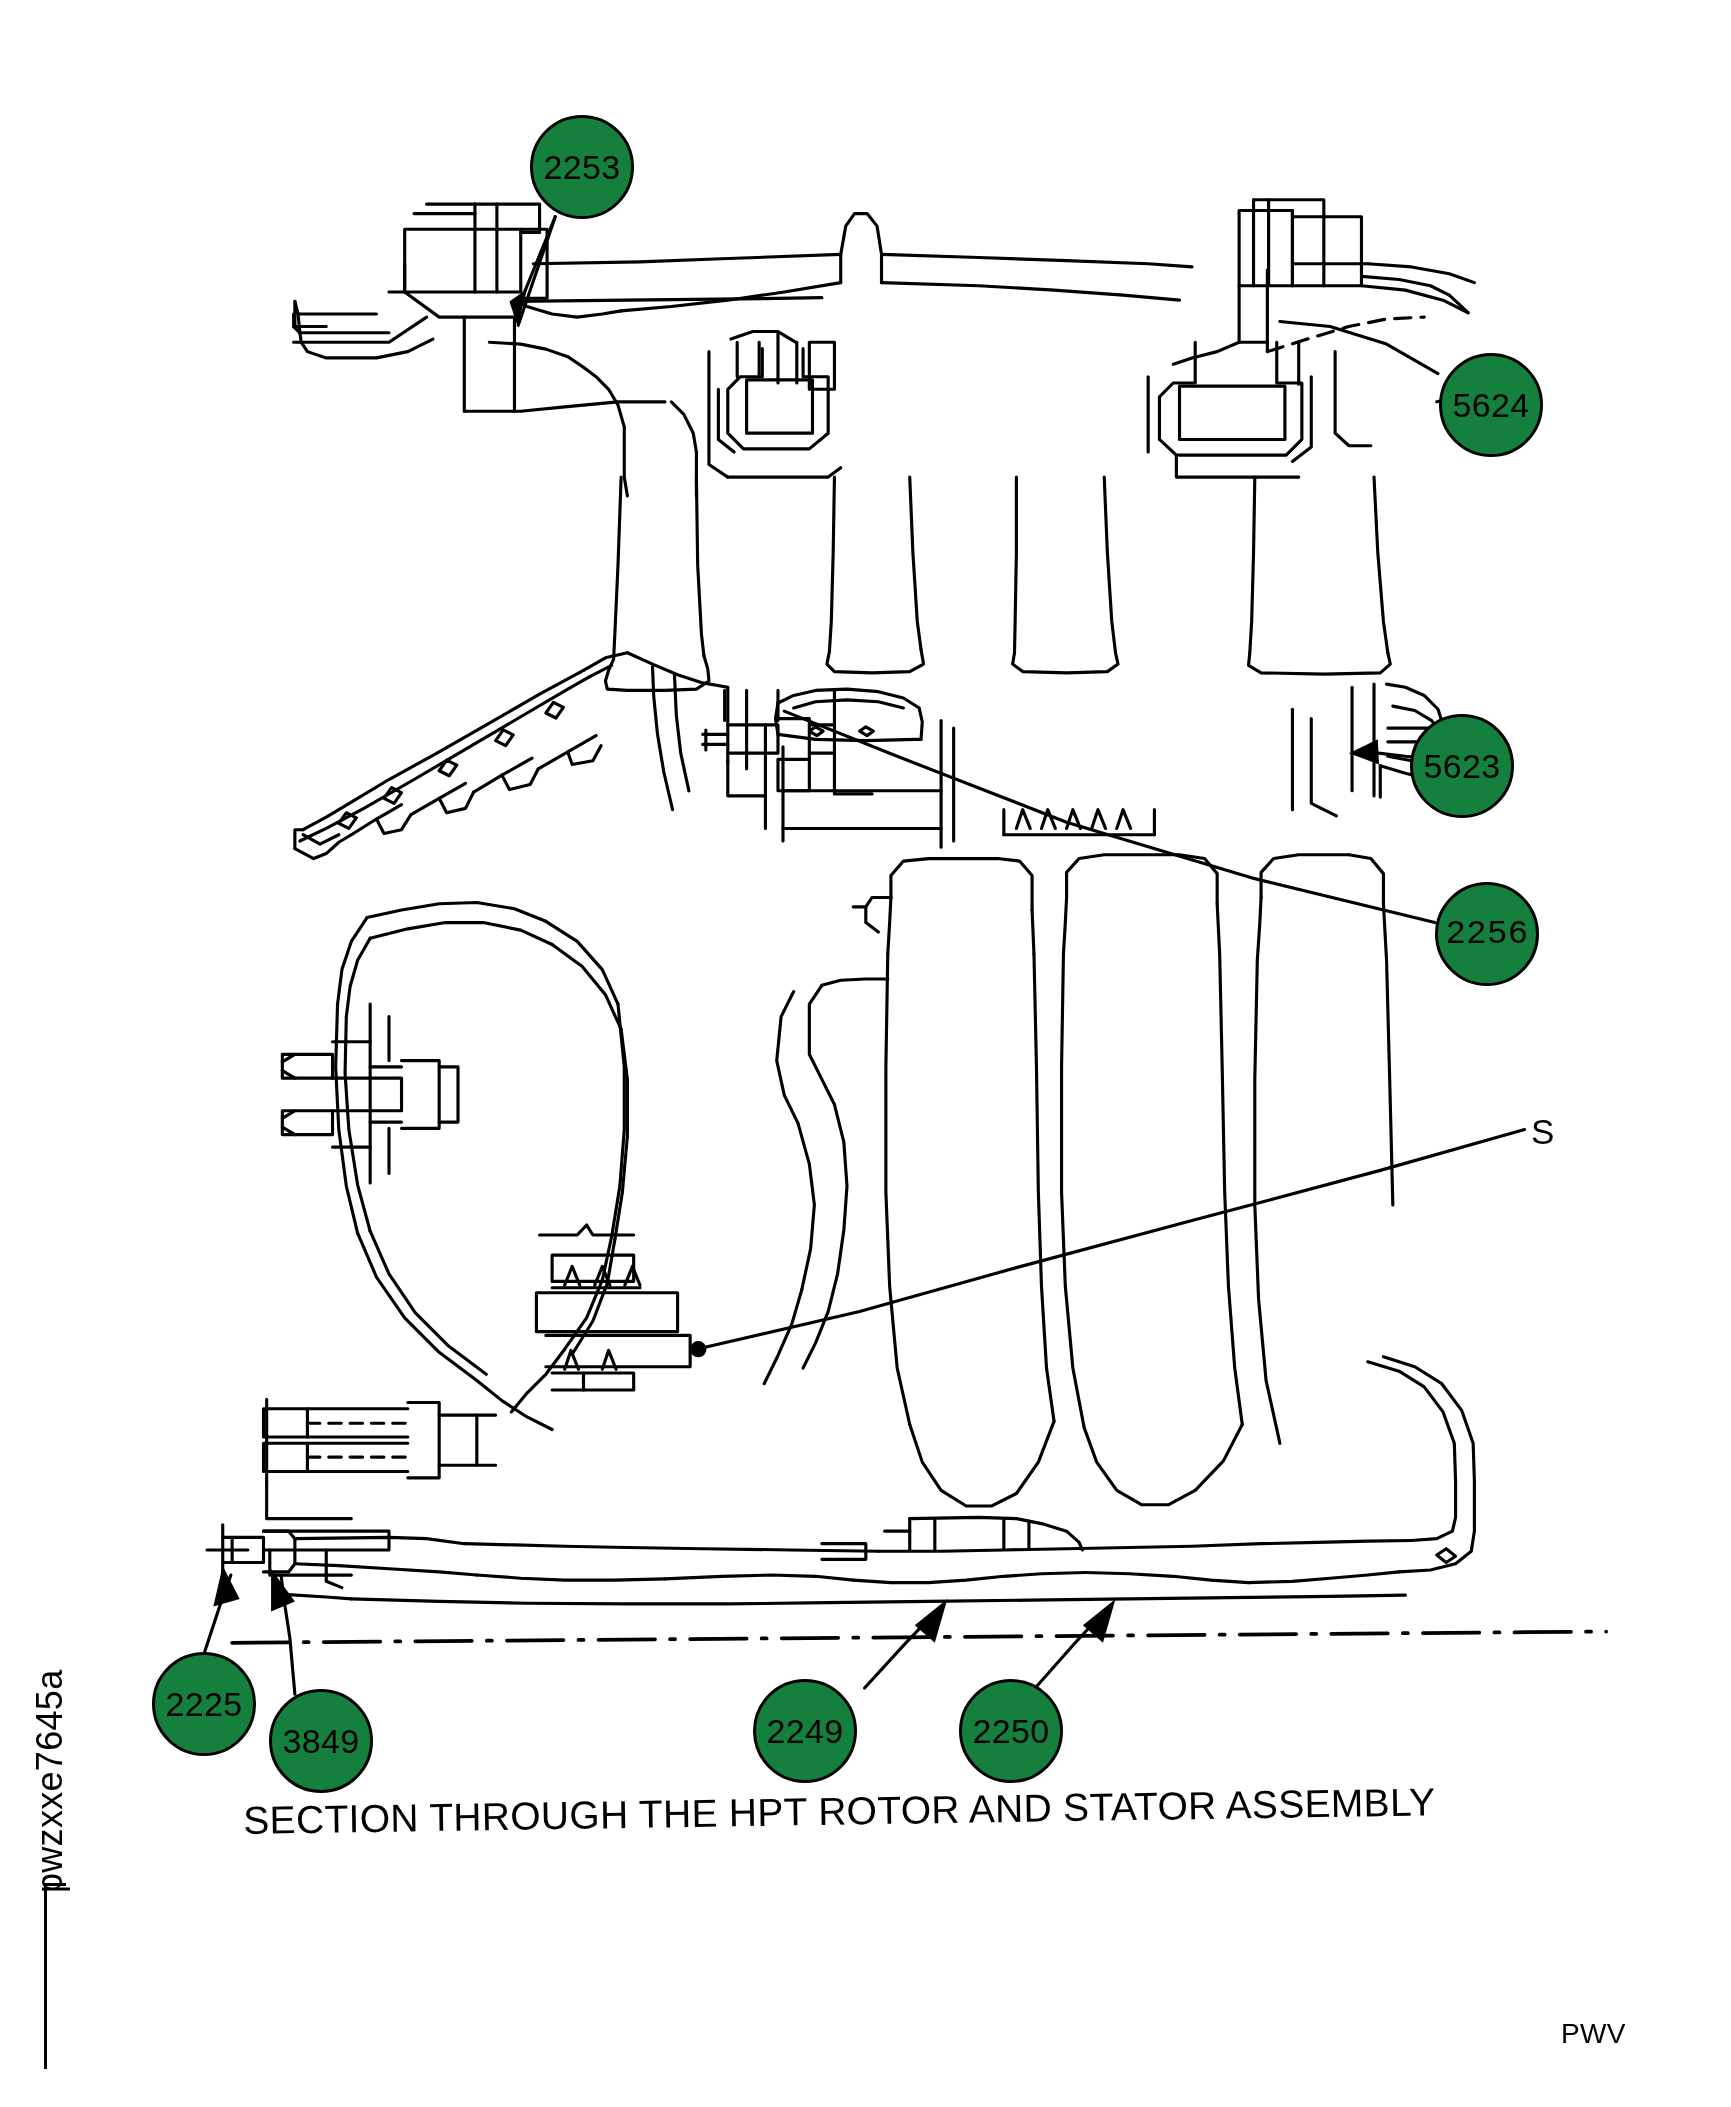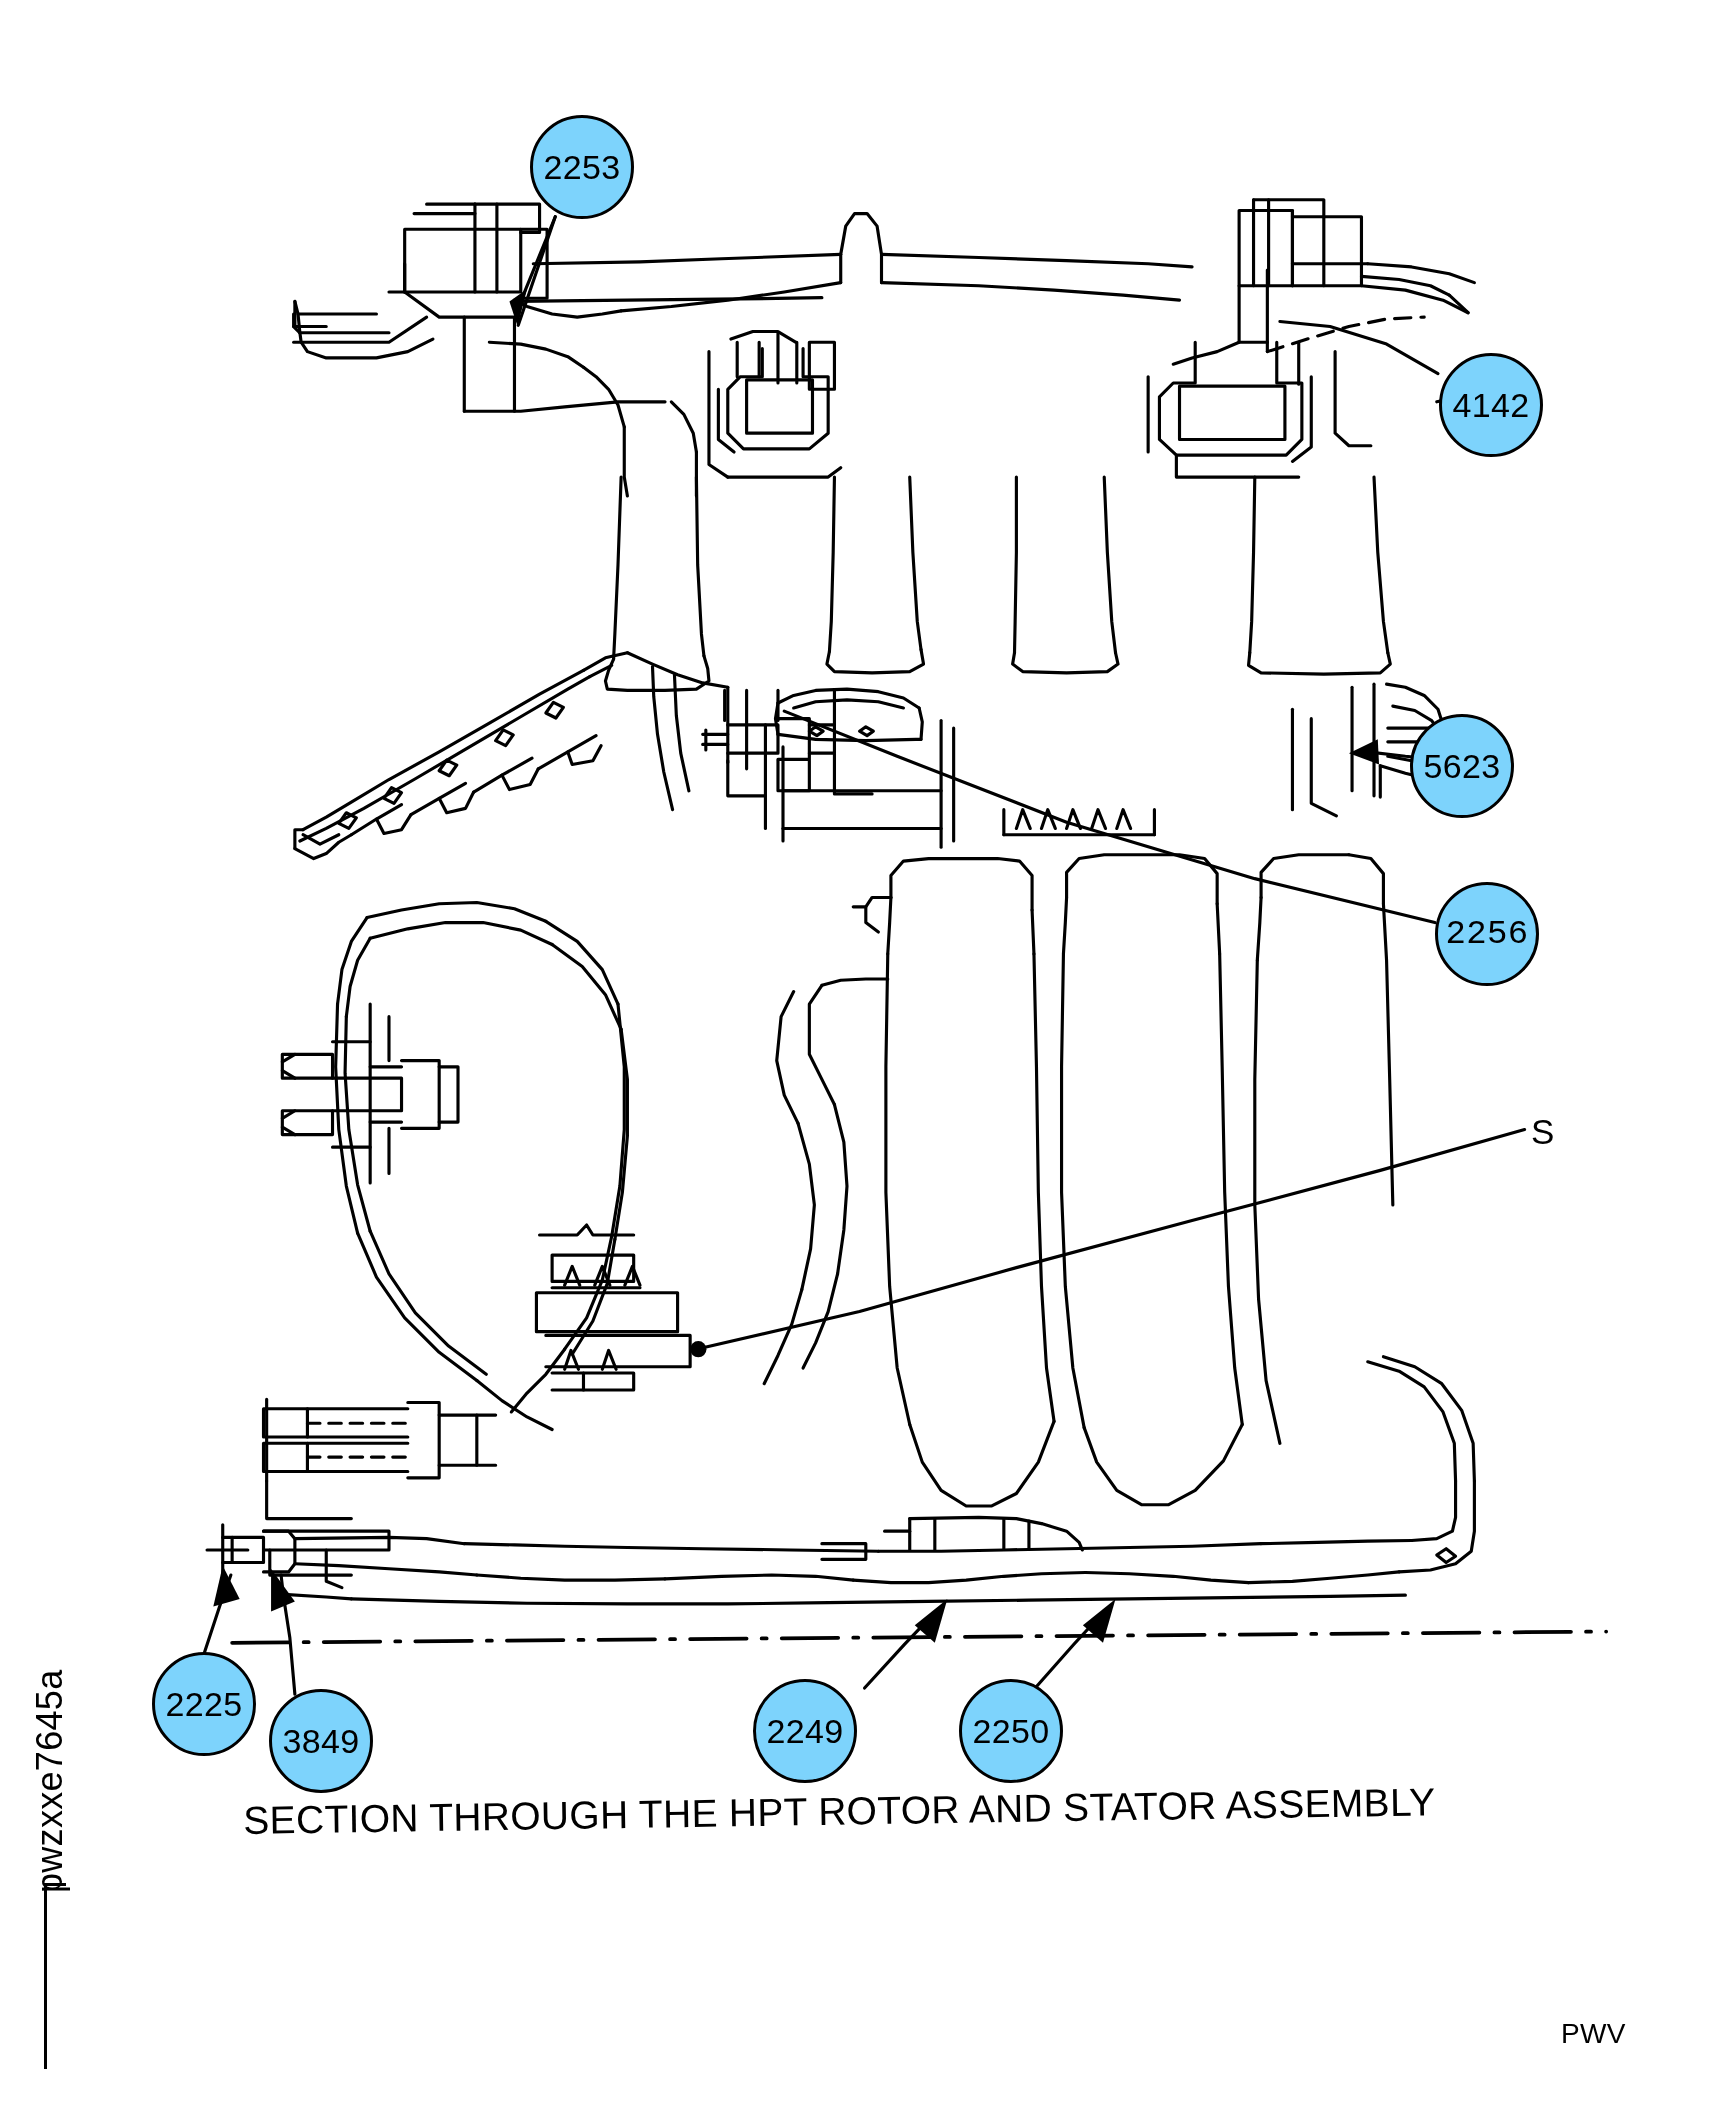--- a/index.html
+++ b/index.html
@@ -5,21 +5,21 @@
   html,body{margin:0;padding:0;background:#ffffff;}
   body{width:1731px;height:2108px;position:relative;overflow:hidden;
        font-family:"Liberation Sans", sans-serif;color:#000;}
 
   #sheet{position:absolute;left:0;top:0;width:1731px;height:2108px;background:#fff;}
 
   .svg-layer{position:absolute;left:0;top:0;width:1731px;height:2108px;}
 
   
   .balloon{position:absolute;border:3.1px solid #000;border-radius:50%;
-           background:#7dd3fc;display:flex;align-items:center;justify-content:center;
+           background:#15803d;display:flex;align-items:center;justify-content:center;
            font-size:34px;letter-spacing:0.3px;font-weight:400;line-height:1;
            color:#000;box-sizing:border-box;}
   .b-2253{left:530px;  top:115px;  width:104px;height:104px;}
   .b-5624{left:1439px; top:353px;  width:104px;height:104px;}
   .b-5623{left:1410px; top:714px; width:104px;height:104px;}
   .b-2256{left:1435px; top:882px; width:104px;height:104px;font-family:Liberation Mono, monospace;}
   .b-2225{left:152px;  top:1652px; width:104px;height:104px;}
   .b-2246{result:none; left:269px; top:1689px; width:104px;height:104px;}
   .b-2249{left:753px; top:1679px; width:104px;height:104px;}
   .b-2250{left:959px; top:1679px; width:104px;height:104px;}
@@ -386,21 +386,21 @@
       </g>
 
     </g>
   </svg>
 
   <div class="balloon b-2253">
     <span>2253</span>
   </div>
 
   <div class="balloon b-5624">
-    <span>4142</span>
+    <span>5624</span>
   </div>
 
   <div class="balloon b-5623">
     <span>5623</span>
   </div>
 
   <div class="balloon b-2256">
     <span>2256</span>
   </div>
 

